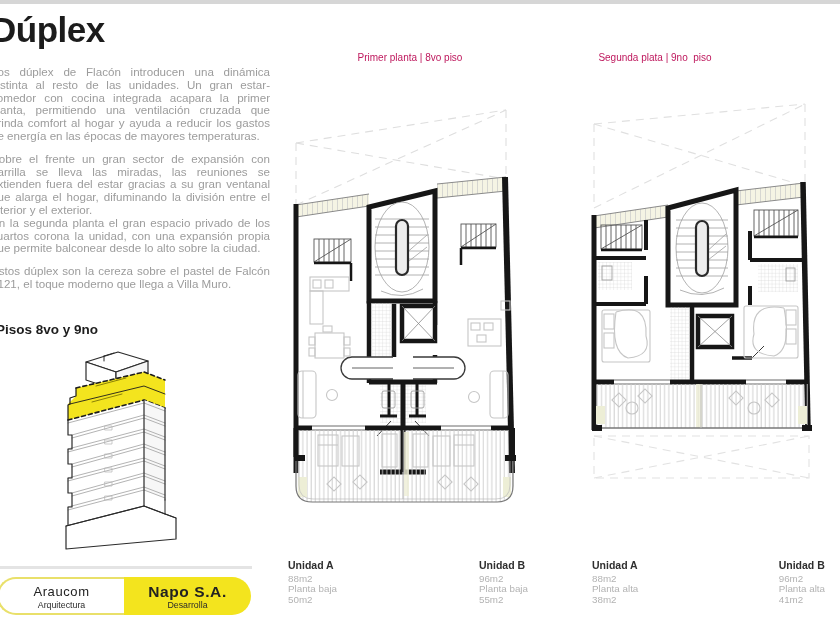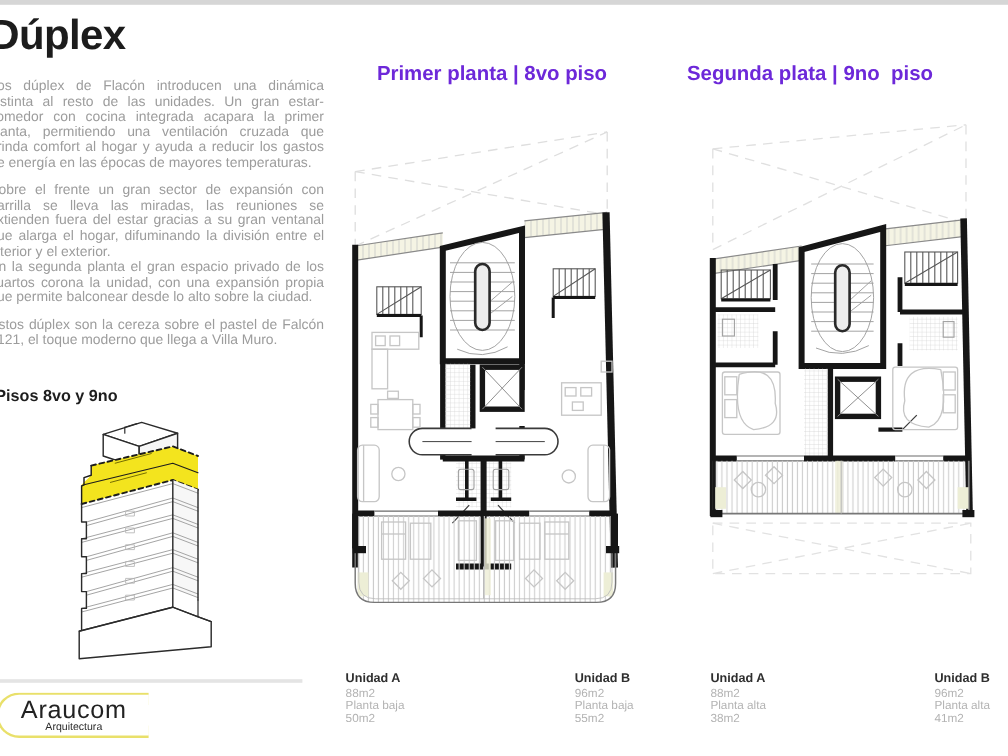--- a/index.html
+++ b/index.html
@@ -18,40 +18,40 @@
   }
   .intro p{
     margin:0 0 10px 0;font-size:11.6px;line-height:12.8px;color:#9c9c9c;
     text-align:justify;
   }
   .intro p.nogap{margin-bottom:0;}
 
   .floors-label{left:-4px;top:322px;font-size:13.5px;font-weight:bold;color:#1d1d1d;}
 
   .plan-title{
-    top:52px;font-size:17px;font-weight:bold;color:#6d28d9;text-align:center;
+    top:52px;font-size:10px;font-weight:normal;color:#be185d;text-align:center;
     white-space:pre;
   }
   .plan-title.p1{left:285px;width:250px;}
-  .plan-title.p2{left:560px;width:230px;text-align:center;}
+  .plan-title.p2{left:540px;width:230px;text-align:center;}
 
   .plan-footer{top:546px;display:flex;justify-content:space-between;margin-top:14px;}
   .plan-footer.p1{left:288px;width:240px;}
   .plan-footer.p2{left:592px;width:233px;}
   .unit{font-size:9.8px;color:#b3b3b3;line-height:10.6px;}
   .unit .unit-name{font-size:10.5px;font-weight:bold;color:#2f2f2f;margin-bottom:3px;}
   .unit.right{}
 
   .sep-line{left:0;top:566px;width:252px;height:3px;background:#e4e4e4;}
 
   .logo-row{left:-3px;top:577px;display:flex;align-items:stretch;height:38px;}
   .logo-box{display:flex;flex-direction:column;justify-content:center;align-items:center;box-sizing:border-box;}
   .logo-a{width:127px;background:#fff;border:2px solid #e9e06a;border-radius:19px 0 0 19px;border-right:none;}
   .logo-b{width:127px;background:#f3e41e;border-radius:0 19px 19px 0;}
-  .logo-main{font-size:21px;color:#222;letter-spacing:0.6px;line-height:17px;}
+  .logo-main{font-size:13px;color:#222;letter-spacing:0.6px;line-height:17px;}
   .logo-b .logo-main{font-weight:bold;font-size:15.5px;}
   .logo-sub{font-size:8.8px;color:#2b2b2b;line-height:10px;}
 </style>
 </head>
 <body>
 
 <svg width="0" height="0" style="position:absolute">
   <defs>
     <pattern id="hv" width="4.2" height="6" patternUnits="userSpaceOnUse">
       <path d="M1,0 V6" stroke="#cccccc" stroke-width="0.9"></path>
@@ -361,13 +361,17 @@
     <div class="unit-line">41m2</div>
   </div>
 </div>
 
 <div class="abs sep-line"></div>
 <div class="abs logo-row">
   <div class="logo-box logo-a">
     <div class="logo-main">Araucom</div>
     <div class="logo-sub">Arquitectura</div>
   </div>
+  <div class="logo-box logo-b">
+    <div class="logo-main">Napo S.A.</div>
+    <div class="logo-sub">Desarrolla</div>
+  </div>
 </div>
 
 </body></html>

